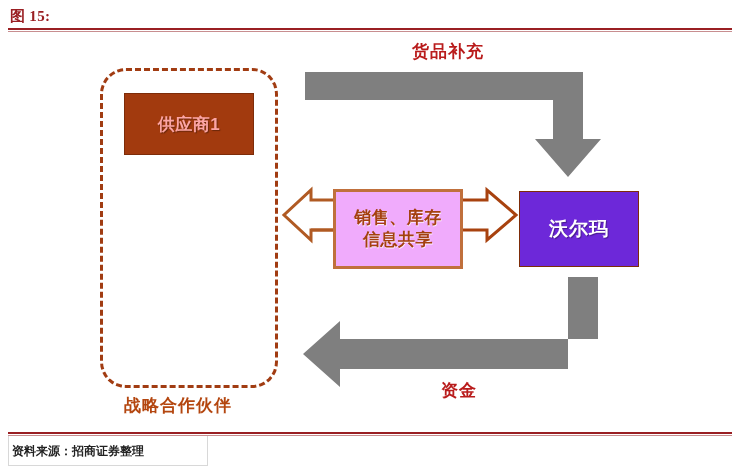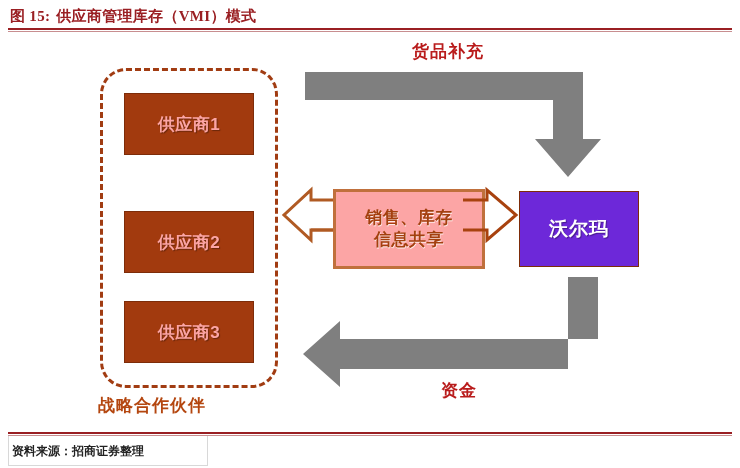--- a/index.html
+++ b/index.html
@@ -107,24 +107,24 @@
     top: 34px;
     width: 178px;
     height: 320px;
     border: 3px dashed #a13c12;
     border-radius: 26px;
     box-sizing: border-box;
     background: transparent;
   }
   .partner-label {
     position: absolute;
-    left: 98px;
+    left: 89px;
     top: 360px;
     width: 178px;
-    text-align: left;
+    text-align: center;
     font-size: 17px;
     font-weight: bold;
     color: #b4460f;
     font-family: "Liberation Sans", "DejaVu Sans", sans-serif;
     letter-spacing: 1px;
   }
   
   .supplier {
     position: absolute;
     left: 124px;
@@ -144,25 +144,25 @@
   }
   .supplier-1 { top: 59px; }
   .supplier-2 { top: 177px; }
   .supplier-3 { top: 267px; }
 
   
   .info-box {
     position: absolute;
     left: 333px;
     top: 155px;
-    width: 152px;
+    width: 130px;
     height: 80px;
     border: 3px solid #c0703c;
     box-sizing: border-box;
-    background: #fca5a5;
+    background: #f0abfc;
     display: flex;
     flex-direction: column;
     align-items: center;
     justify-content: center;
     line-height: 1.28;
     z-index: 4;
   }
   .info-box .line {
     font-size: 17px;
     font-weight: bold;
@@ -212,21 +212,20 @@
   .label-top { left: 412px; top: 6px; }
   .label-bottom { left: 433px; top: 345px; margin-left: 8px; }
 </style>
 </head>
 <body>
 
 <div class="figure-wrap">
 
   <div class="title-row">
     <span class="title-label">图 15:</span>
-    <span class="title-text">供应商管理库存（VMI）模式</span>
   </div>
   <div class="title-rule"></div>
   <div class="title-rule2"></div>
 
   <div class="canvas">
 
     <svg class="overlay" viewBox="0 0 740 396">
 
       <path d="M 305,38 L 583,38 L 583,105 L 601,105 L 568,143 L 535,105 L 553,105 L 553,66 L 305,66 Z" fill="#7f7f7f"></path>
 
@@ -238,26 +237,20 @@
       <path d="M 333,166 L 311,166 L 311,156 L 284,181 L 311,206 L 311,196 L 333,196" fill="none" stroke="#b05a23" stroke-width="3" stroke-linejoin="miter"></path>
       <path d="M 333,196 L 311,196" fill="none" stroke="#b05a23" stroke-width="3"></path>
 
       <path d="M 463,166 L 487,166 L 487,156 L 516,181 L 487,206 L 487,196 L 463,196" fill="none" stroke="#a8420f" stroke-width="3" stroke-linejoin="miter"></path>
     </svg>
 
     <div class="partner-box"></div>
 
     <div class="supplier supplier-1">
       <span>供应商1</span>
-    </div>
-    <div class="supplier supplier-2">
-      <span>供应商2</span>
-    </div>
-    <div class="supplier supplier-3">
-      <span>供应商3</span>
     </div>
 
     <div class="partner-label">战略合作伙伴</div>
 
     <div class="info-box">
       <span class="line">销售、库存</span>
       <span class="line">信息共享</span>
     </div>
 
     <div class="walmart">

